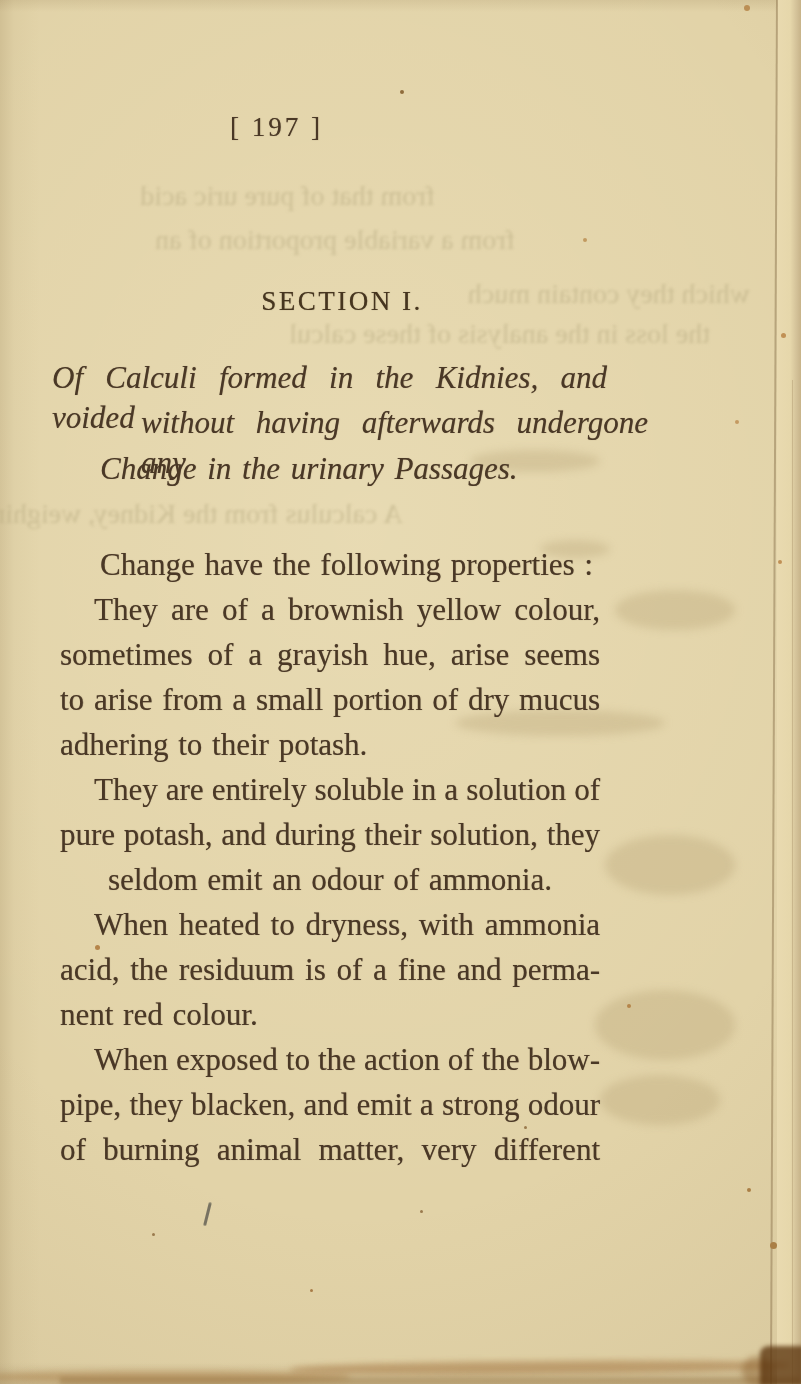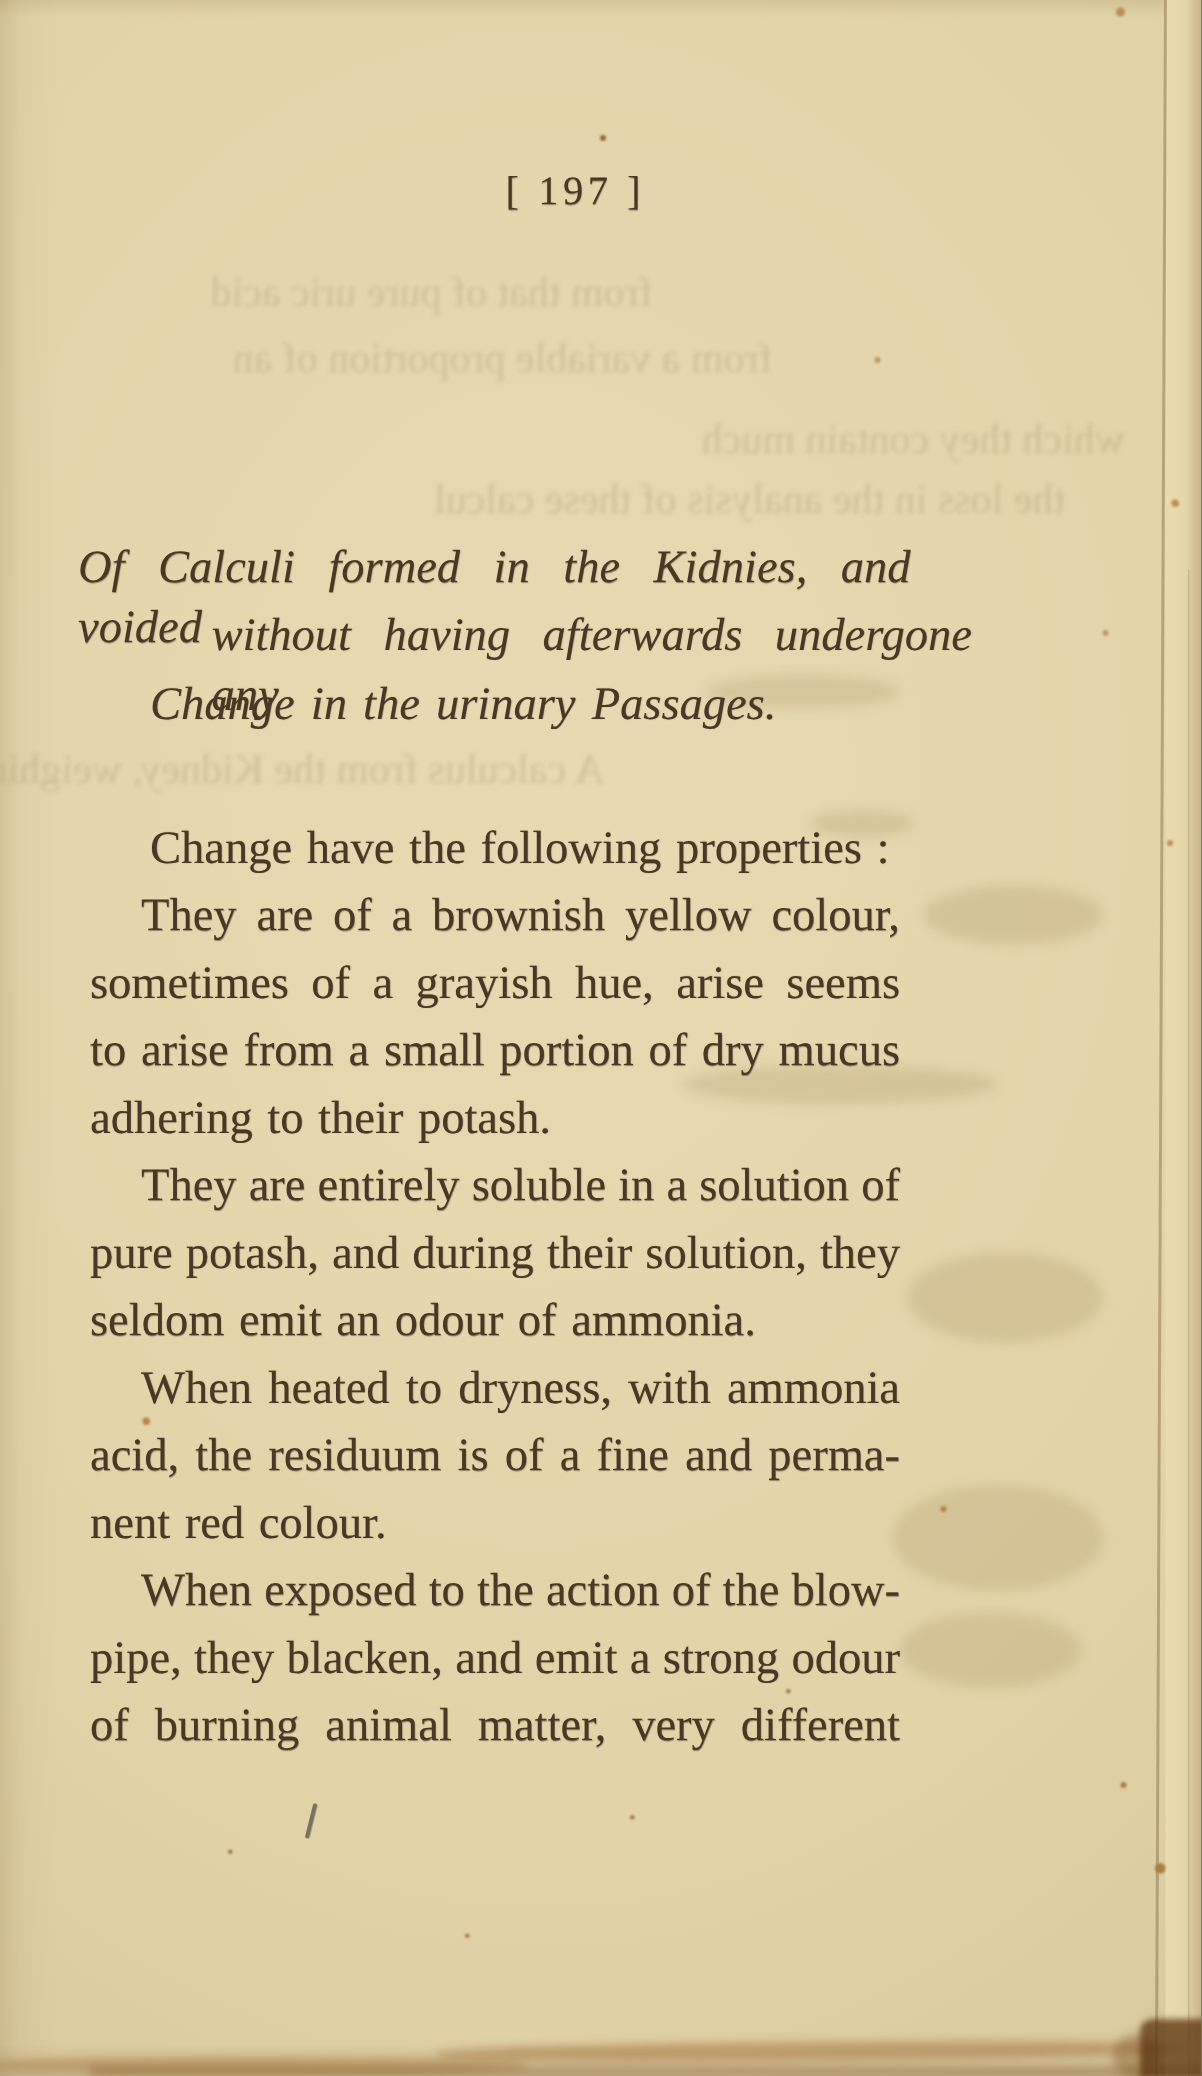--- a/index.html
+++ b/index.html
@@ -38,21 +38,21 @@
     font-size:31px;
     line-height:40px;
     white-space:nowrap;
     text-shadow:0.3px 0.4px 0.7px rgba(74,56,38,0.55);
     z-index:5;
   }
   .txt.just{white-space:normal;text-align:justify;text-align-last:justify;}
   .txt.it{font-style:italic;}
   .pagenum{
     position:absolute;left:230px;top:112px;width:200px;
-    text-align:right;font-size:27px;letter-spacing:3px;
+    text-align:left;font-size:27px;letter-spacing:3px;
     color:#4a3826;text-shadow:0.3px 0.4px 0.8px rgba(74,56,38,0.6);z-index:5;
   }
   .section{
     position:absolute;left:192px;top:286px;width:300px;
     text-align:center;font-size:27px;letter-spacing:2.5px;
     color:#46351f;text-shadow:0.3px 0.4px 0.8px rgba(70,53,31,0.6);z-index:5;
   }
   .ghost{
     position:absolute;
     color:#b9ac82;
@@ -80,33 +80,34 @@
 </head>
 <body>
 
 <div class="page">
 
   <div class="edge-strip"></div>
   <div class="edge-line"></div>
   <div class="edge-line2"></div>
 
   <div class="pagenum">[ 197 ]</div>
+  <div class="section">SECTION I.</div>
 
   <div id="lines-layer">
       <div class="txt it just" style="left: 52px; top: 358px; width: 555px;">Of Calculi formed in the Kidnies, and voided</div>
       <div class="txt it just" style="left: 100px; top: 403px; width: 507px; margin-left: 41px;">without having afterwards undergone any</div>
       <div class="txt it" style="left: 100px; top: 449px; width: 380px; word-spacing: 3px;">Change in the urinary Passages.</div>
       <div class="txt" style="left: 100px; top: 545px; width: 470px; word-spacing: 2px;">Change have the following properties :</div>
       <div class="txt just" style="left: 94px; top: 590px; width: 506px;">They are of a brownish yellow colour,</div>
       <div class="txt just" style="left: 60px; top: 635px; width: 540px;">sometimes of a grayish hue, arise seems</div>
       <div class="txt just" style="left: 60px; top: 680px; width: 540px;">to arise from a small portion of dry mucus</div>
       <div class="txt" style="left: 60px; top: 725px; width: 540px; word-spacing: 2px;">adhering to their potash.</div>
       <div class="txt just" style="left: 94px; top: 770px; width: 506px;">They are entirely soluble in a solution of</div>
       <div class="txt just" style="left: 60px; top: 815px; width: 540px;">pure potash, and during their solution, they</div>
-      <div class="txt" style="left: 60px; top: 860px; width: 540px; word-spacing: 2px;">seldom emit an odour of ammonia.</div>
+      <div class="txt" style="left: 60px; top: 860px; width: 540px; word-spacing: 2px; text-align: center;">seldom emit an odour of ammonia.</div>
       <div class="txt just" style="left: 94px; top: 905px; width: 506px;">When heated to dryness, with ammonia</div>
       <div class="txt just" style="left: 60px; top: 950px; width: 540px;">acid, the residuum is of a fine and perma-</div>
       <div class="txt" style="left: 60px; top: 995px; width: 540px; word-spacing: 2px;">nent red colour.</div>
       <div class="txt just" style="left: 94px; top: 1040px; width: 506px;">When exposed to the action of the blow-</div>
       <div class="txt just" style="left: 60px; top: 1085px; width: 540px;">pipe, they blacken, and emit a strong odour</div>
       <div class="txt just" style="left: 60px; top: 1130px; width: 540px;">of burning animal matter, very different</div>
     </div>
   <div id="ghost-layer">
       <div class="ghost" style="left: 85px; top: 180px; width: 350px;">from that of pure uric acid</div>
       <div class="ghost" style="left: 85px; top: 224px; width: 430px;">from a variable proportion of an</div>

